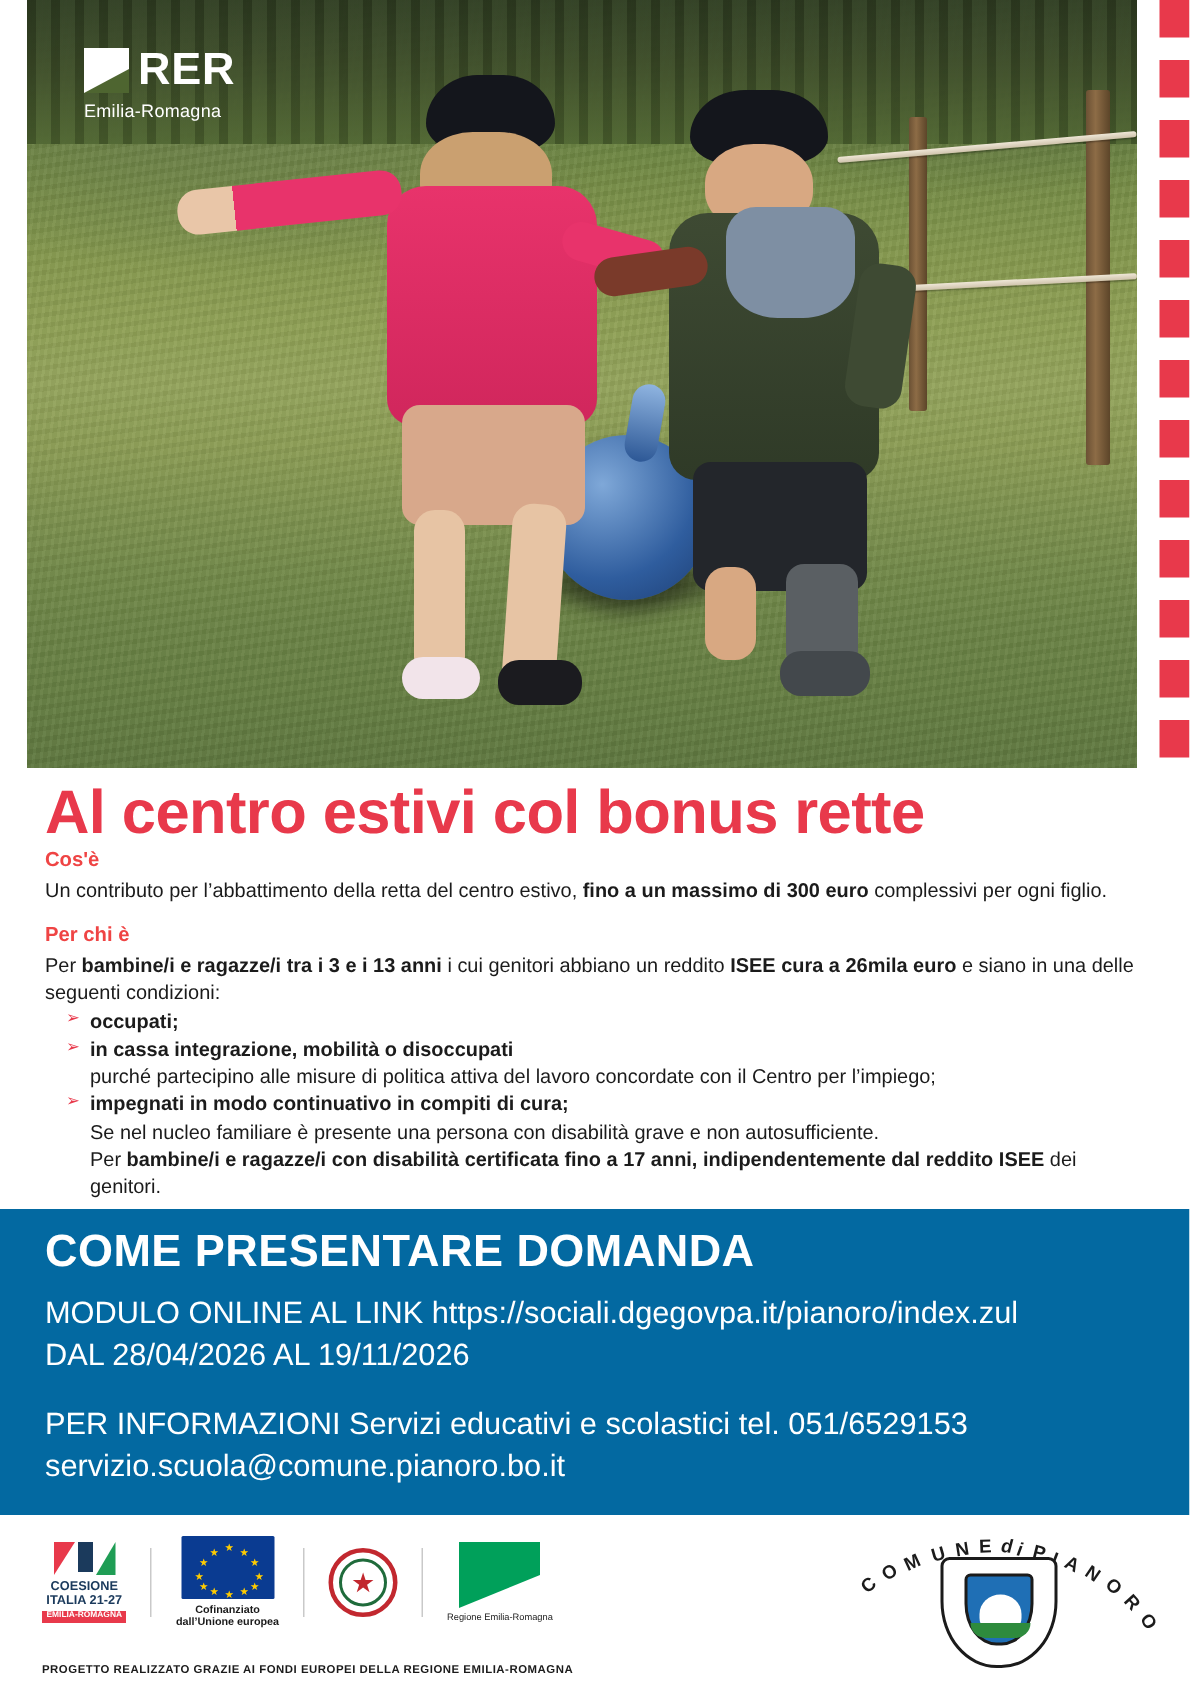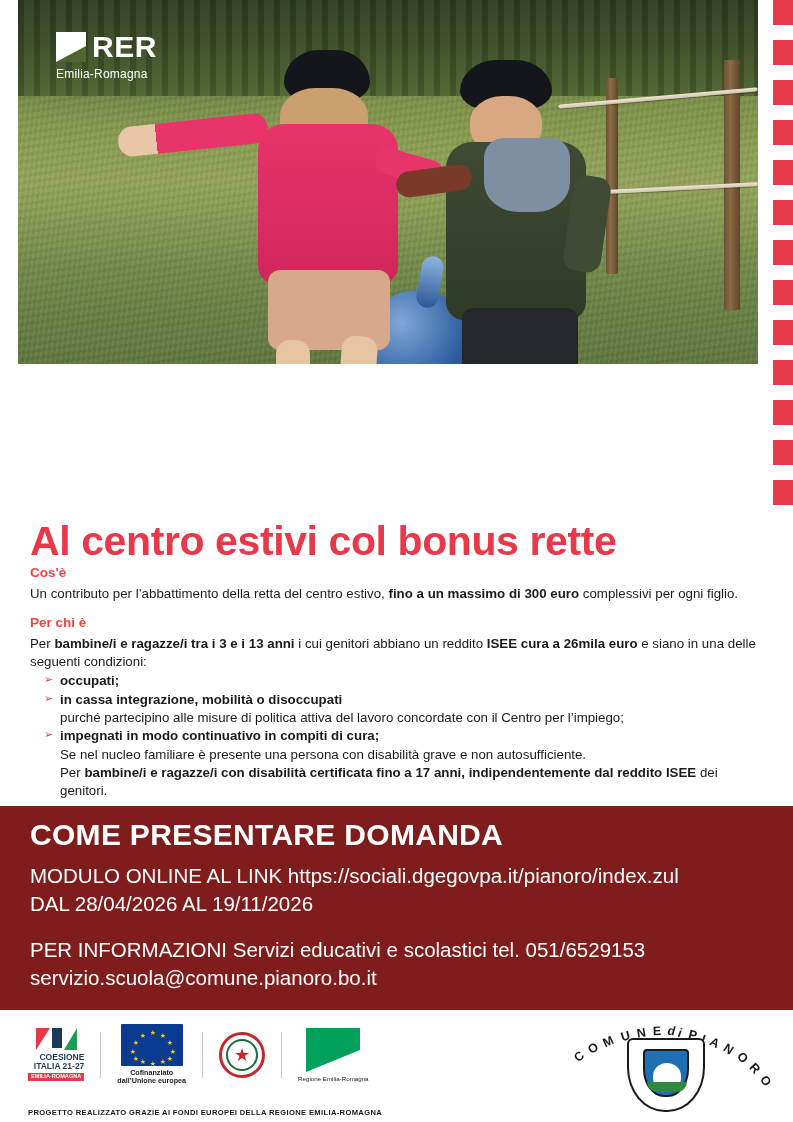--- a/index.html
+++ b/index.html
@@ -11,21 +11,21 @@
   }
   .poster {
     position: relative;
     width: 793px; height: 1122px;
     background: #ffffff;
   }
 
   
   .hero {
     position: absolute;
-    left: 18px; top: 0; width: 740px; height: 364px;
+    left: 18px; top: 0; width: 740px; height: 512px;
     overflow: hidden;
   }
   .photo {
     position: absolute; inset: 0;
     background:
       radial-gradient(ellipse 60% 40% at 20% 12%, #6c7f4a 0%, rgba(108,127,74,0) 60%),
       radial-gradient(ellipse 50% 30% at 85% 8%, #5d7040 0%, rgba(93,112,64,0) 60%),
       linear-gradient(180deg,
         #4f6b32 0%,
         #5b7637 8%,
@@ -139,21 +139,21 @@
   .sec-head { color:#ef4444; font-weight: bold; font-size: 13.5px; margin-bottom: 2px;}
   .sec-block { margin-bottom: 11px; }
   .bullets { list-style: none; margin: 1px 0 0 14px; }
   .bullets li { position: relative; padding-left: 16px; margin-bottom: 0px; }
   .bullets li .arrow { position:absolute; left:0; top:0px; color:#e8394b; font-size: 11px; }
   b { font-weight: bold; }
 
   
   .redpanel {
     position: absolute; left: 0; top: 806px; width: 793px; height: 204px;
-    background: #7f1d1d; color: #ffffff;
+    background: #0369a1; color: #ffffff;
   }
   .redpanel h2 {
     position: absolute; left: 30px; top: 12px;
     font-size: 30px; font-weight: bold; letter-spacing: .3px;
   }
   .rp-line { position: absolute; left: 30px; font-size: 20.5px; }
   .rp1 { top: 58px; }
   .rp2 { top: 86px; }
   .rp3 { top: 132px; }
   .rp4 { top: 160px; }
@@ -161,21 +161,21 @@
   
   .footer { position: absolute; left: 0; top: 1012px; width: 793px; height: 110px; background:#fff; }
   .logo-row { position:absolute; left: 28px; top: 12px; display:flex; align-items:center; gap: 0px; }
   .logo-box { display:flex; flex-direction: column; align-items:center; justify-content:center; }
   .divider { width:1px; height: 46px; background:#c9c9c9; margin: 0 16px; }
 
   .coesione-mark { display:flex; gap:2px; align-items:flex-start; }
   .coes-red { width:0;height:0; border-left:14px solid #e8394b; border-bottom:22px solid transparent;}
   .coes-green { width:0;height:0; border-right:13px solid #1f9d55; border-top:22px solid transparent;}
   .coes-dark { width:10px;height:20px;background:#1b3a5c;}
-  .coes-label { font-size: 8.5px; font-weight:bold; color:#1b3a5c; text-align:right; line-height:1.05; margin-top:3px;}
+  .coes-label { font-size: 8.5px; font-weight:bold; color:#1b3a5c; text-align:center; line-height:1.05; margin-top:3px;}
   .coes-label .small { font-size: 5.6px; color:#fff; background:#e8394b; padding:1px 3px; display:inline-block; margin-top:2px;}
 
   .eu-flag {
     width: 62px; height: 42px; background:#0a3b91; position:relative; border-radius:1px;
   }
   .eu-star { position:absolute; color:#ffcc00; font-size:7px; line-height:7px; }
   .eu-cap { font-size: 7.2px; color:#1b1b1b; text-align:center; line-height:1.15; margin-top:3px; font-weight:bold;}
 
   .rep-emblem { width: 46px; height: 46px; position:relative; }
   .rep-ring { position:absolute; inset:0; border-radius:50%; border: 3px solid #c2282f; }

